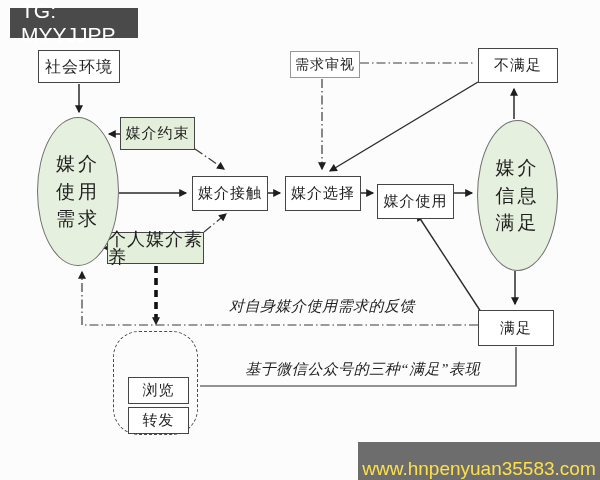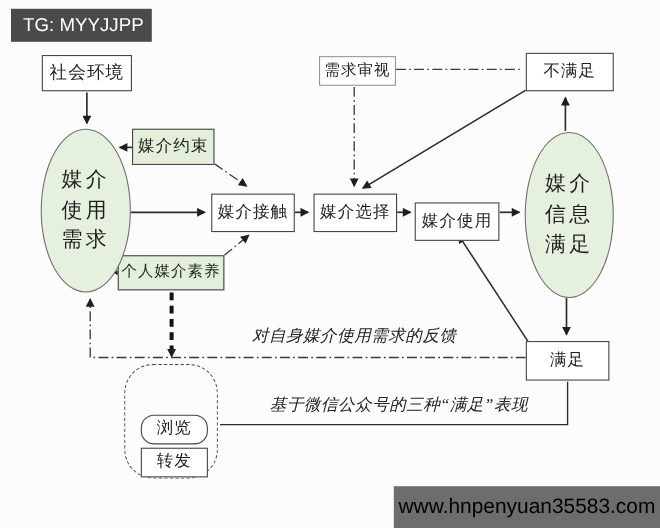--- a/index.html
+++ b/index.html
@@ -11,44 +11,44 @@
         box-sizing:border-box;background:#fff;border:1.6px solid #454545;
         font-size:15px;letter-spacing:1px;line-height:1;z-index:2;}
   .green{background:#e3eedb;}
   .ellipse{position:absolute;display:flex;align-items:center;justify-content:center;
         box-sizing:border-box;background:#e6f0de;border:1.6px solid #6f6f6f;border-radius:50%;
         z-index:2;}
   .ellipse .txt{white-space:pre-line;text-align:center;font-size:19px;line-height:1.45;letter-spacing:3px;}
 
   .tag{position:absolute;left:10px;top:8px;width:128px;height:30px;background:#4a4a4a;color:#fff;
        display:flex;align-items:center;padding-left:11px;box-sizing:border-box;
-       font-family:"Liberation Sans","DejaVu Sans",sans-serif;font-size:17px;z-index:3;}
-  .watermark{position:absolute;left:358px;top:442px;width:242px;height:38px;background:#6d6d6d;color:#000000;
-       display:flex;align-items:center;justify-content:center;
+       font-family:"Liberation Sans","DejaVu Sans",sans-serif;font-size:21px;z-index:3;}
+  .watermark{position:absolute;left:358px;top:442px;width:242px;height:38px;background:#6d6d6d;color:#fde047;
+       display:flex;align-items:flex-end;justify-content:center;
        font-family:"Liberation Sans","DejaVu Sans",sans-serif;font-size:19px;z-index:3;}
 
   .group{position:absolute;left:113px;top:331px;width:85px;height:104px;box-sizing:border-box;
        border:1.8px dashed #4c4c4c;border-radius:26px;z-index:1;}
 
   .elabel{position:absolute;font-style:italic;font-size:15px;color:#222;text-align:right;
        letter-spacing:0.5px;z-index:2;line-height:1;}
 
   #n-social{left:38px;top:50px;width:82px;height:33px;font-size:16px;}
   #n-constraint{left:120px;top:117px;width:75px;height:33px;}
-  #n-literacy{left:107px;top:232px;width:97px;height:32px;font-size:14px;}
+  #n-literacy{left:107px;top:232px;width:97px;height:32px;font-size:18px;}
   #e-need{left:37px;top:117px;width:82px;height:149px;}
   #n-contact{left:192px;top:176px;width:76px;height:35px;}
   #n-selection{left:285px;top:176px;width:76px;height:35px;}
   #n-use{left:377px;top:184px;width:77px;height:35px;}
   #n-review{left:290px;top:51px;width:70px;height:27px;border:1px solid #979797;font-size:14px;}
   #n-notsat{left:478px;top:48px;width:80px;height:35px;}
   #e-satisf{left:477px;top:120px;width:81px;height:151px;}
   #n-sat{left:478px;top:310px;width:76px;height:36px;}
   #n-follow{left:128px;top:346px;width:61px;height:27px;}
-  #n-browse{left:128px;top:377px;width:61px;height:27px;border-radius:12px;}
+  #n-browse{left:128px;top:377px;width:61px;height:27px;}
   #n-forward{left:128px;top:407px;width:61px;height:27px;}
   #lbl-feedback{left:223px;top:299px;width:192px;}
   #lbl-three{left:236px;top:362px;width:244px;}
 </style>
 </head>
 <body>
 
 <div class="canvas">
 
   <svg class="wires" viewBox="0 0 600 480">

